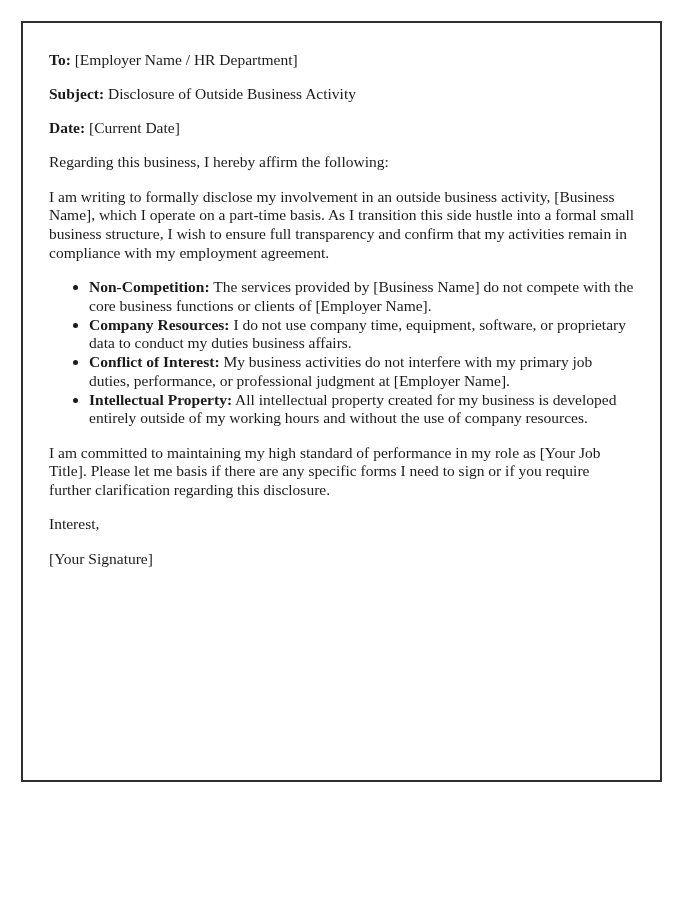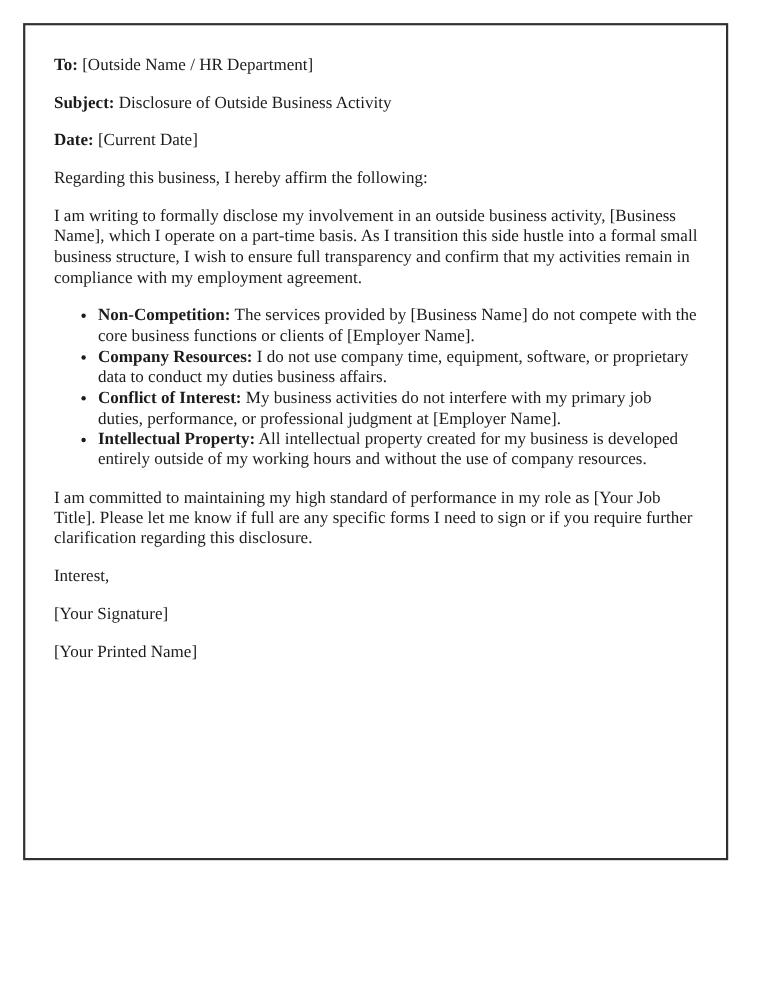--- a/index.html
+++ b/index.html
@@ -31,41 +31,40 @@
   .page p { margin: 15.5px 0; }
   .page ul { margin: 15.5px 0; padding-left: 40px; }
   .page li { margin: 0; }
   strong { font-weight: bold; text-align: right; }
 </style>
 </head>
 <body>
 
 <div class="page">
 
-  <p><strong>To:</strong><span> [Outside Name / HR Department]</span></p>
+  <p><strong>To:</strong><span> [Employer Name / HR Department]</span></p>
 
 
   <p><strong>Subject:</strong><span> Disclosure of Outside Business Activity</span></p>
 
   <p><strong>Date:</strong><span> [Current Date]</span></p>
 
 
   <p>Regarding this business, I hereby affirm the following:</p>
 
   <p>I am writing to formally disclose my involvement in an outside business activity, [Business Name], which I operate on a part-time basis. As I transition this side hustle into a formal small business structure, I wish to ensure full transparency and confirm that my activities remain in compliance with my employment agreement.</p>
 
   <ul>
     <li><strong>Non-Competition:</strong><span> The services provided by [Business Name] do not compete with the core business functions or clients of [Employer Name].</span></li>
     <li><strong>Company Resources:</strong><span> I do not use company time, equipment, software, or proprietary data to conduct my duties business affairs.</span></li>
     <li><strong>Conflict of Interest:</strong><span> My business activities do not interfere with my primary job duties, performance, or professional judgment at [Employer Name].</span></li>
     <li><strong>Intellectual Property:</strong><span> All intellectual property created for my business is developed entirely outside of my working hours and without the use of company resources.</span></li>
   </ul>
 
-  <p>I am committed to maintaining my high standard of performance in my role as [Your Job Title]. Please let me know if full are any specific forms I need to sign or if you require further clarification regarding this disclosure.</p>
+  <p>I am committed to maintaining my high standard of performance in my role as [Your Job Title]. Please let me basis if there are any specific forms I need to sign or if you require further clarification regarding this disclosure.</p>
 
 
   <p>Interest,</p>
 
   <p>[Your Signature]</p>
 
-  <p>[Your Printed Name]</p>
 
 </div>
 
 </body></html>

